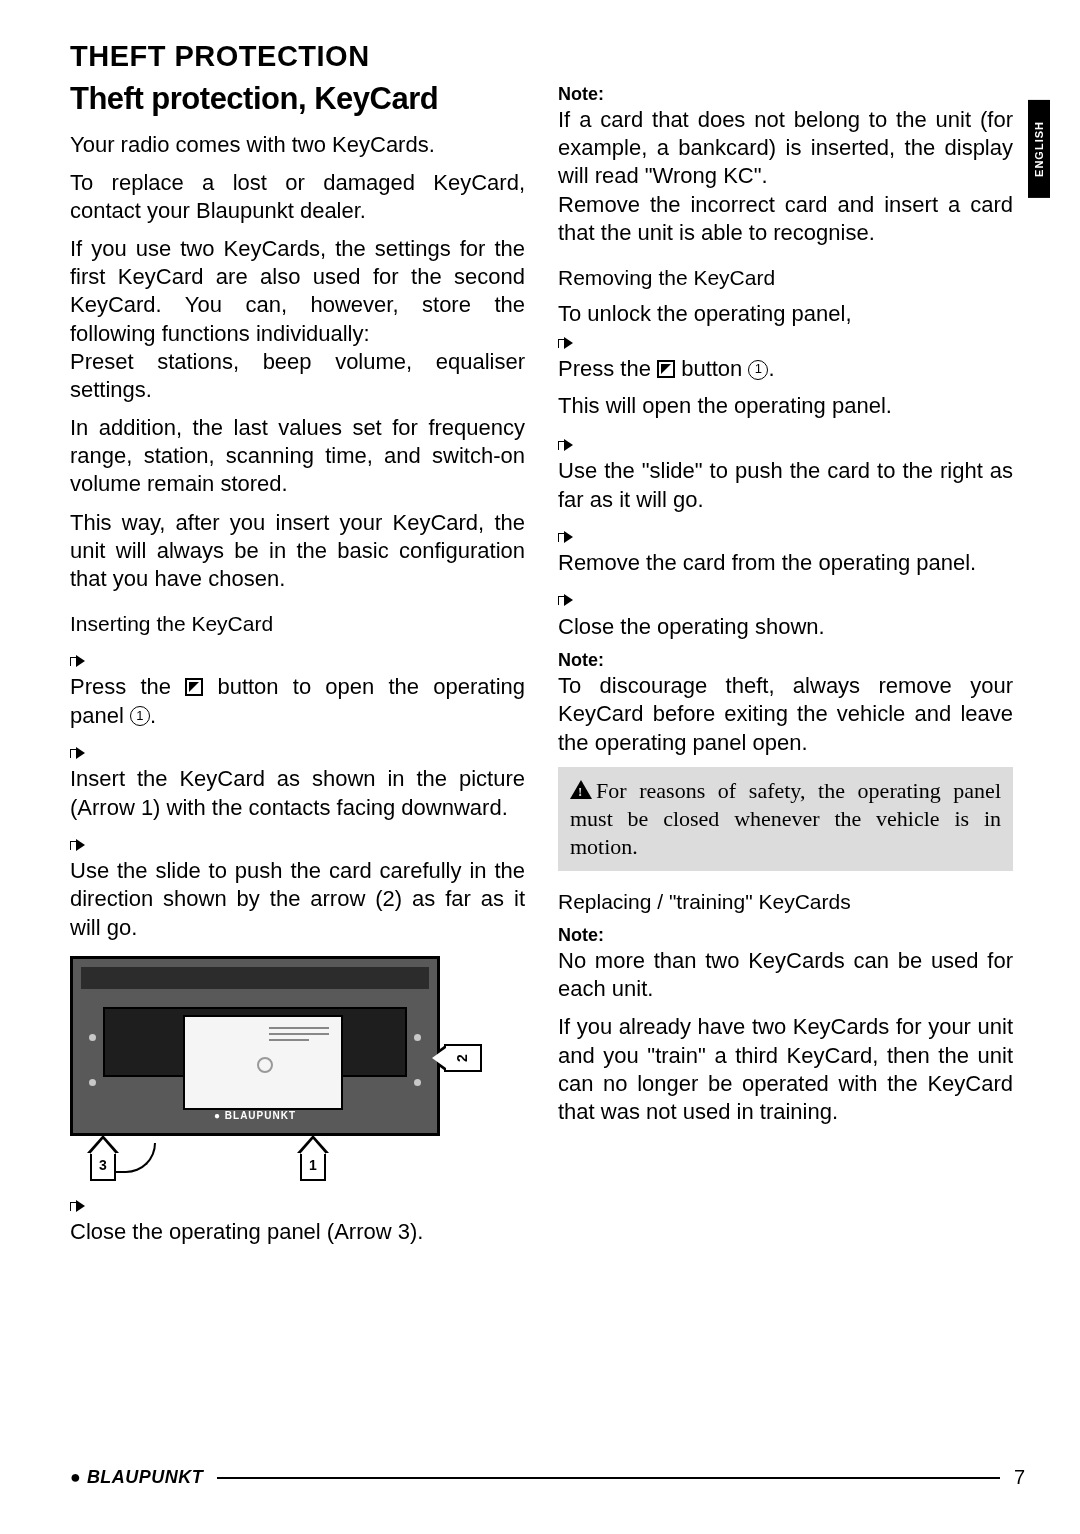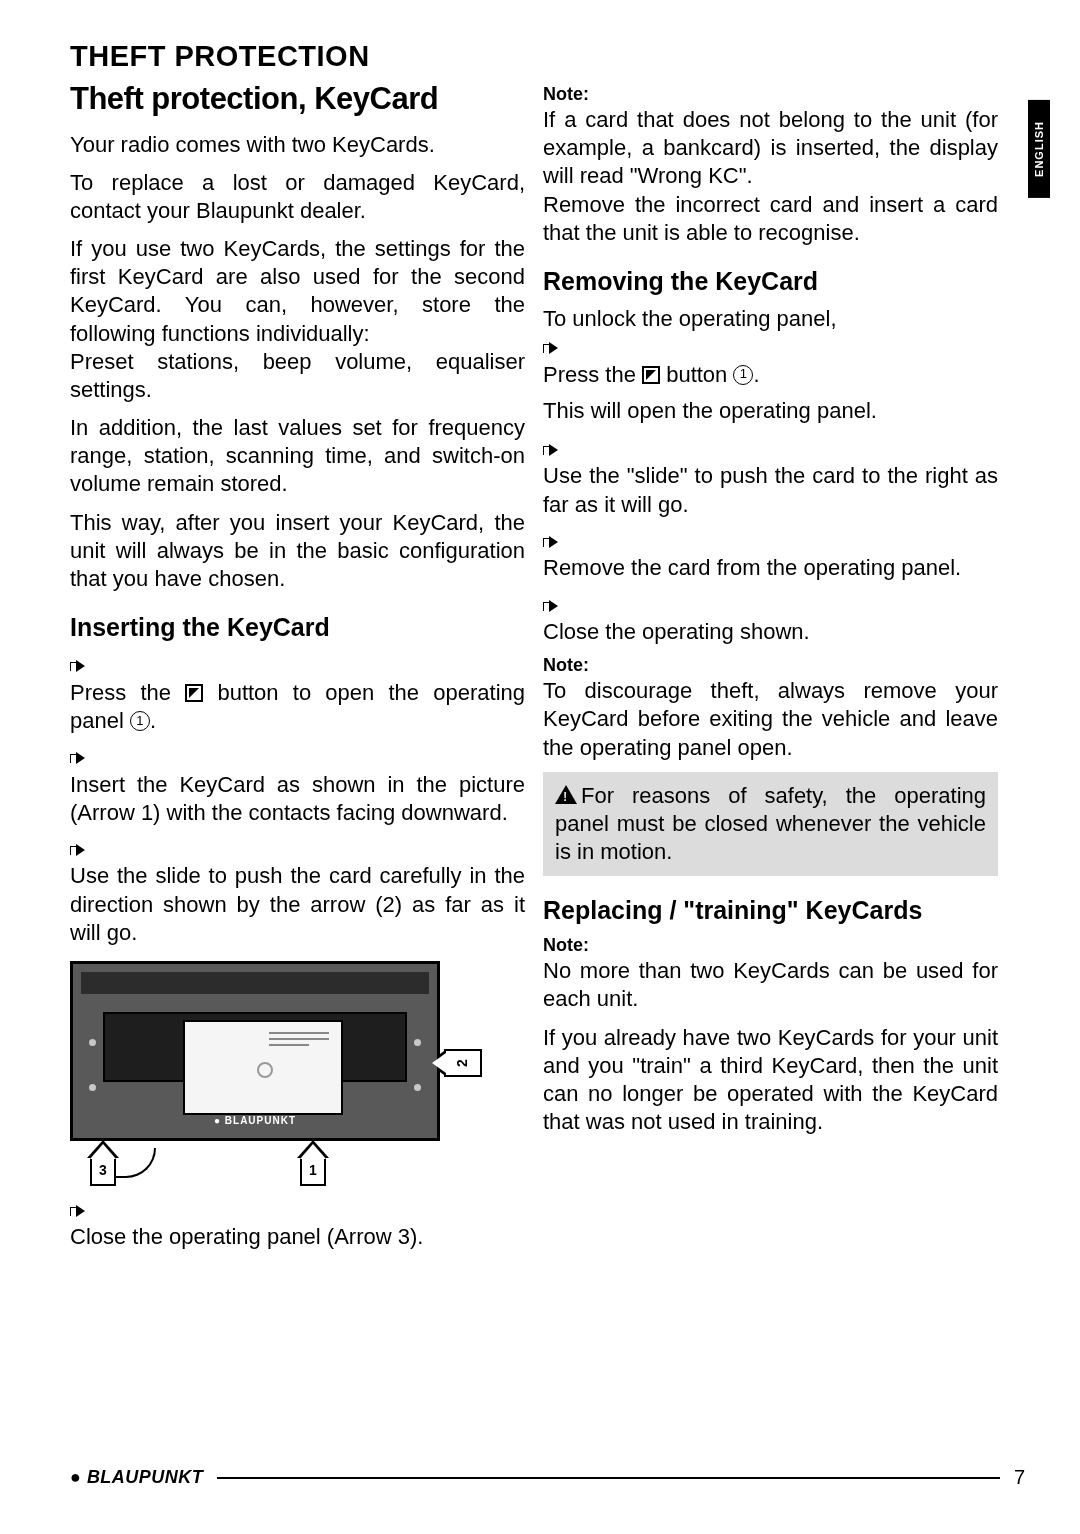--- a/index.html
+++ b/index.html
@@ -27,36 +27,36 @@
     color: #fff;
     font-size: 11px;
     font-weight: bold;
     padding: 21px 5px;
     writing-mode: vertical-rl;
     transform: rotate(180deg);
     letter-spacing: 1px;
   }
   .columns {
     display: flex;
-    gap: 18px;
+    gap: 33px;
   }
   .col {
     width: 455px;
     font-size: 22px;
     line-height: 1.28;
   }
   h1.main {
     font-size: 31px;
     font-weight: 900;
     margin-bottom: 12px;
     letter-spacing: -0.5px;
   }
   h2.sub {
-    font-size: 25px;
-    font-weight: 700;
+    font-size: 21px;
+    font-weight: 400;
     margin-top: 18px;
     margin-bottom: 8px;
   }
   h3.note {
     font-size: 18px;
     font-weight: 900;
     margin-top: 4px;
   }
   .para { text-align: justify; margin-bottom: 10px; }
   .para.nomb { margin-bottom: 0px; }
@@ -93,20 +93,21 @@
     content:""; position:absolute; left:2px; top:2px;
     width:0;height:0;
     border-left:10px solid #000;
     border-bottom:10px solid transparent;
   }
   .warn-box {
     background: #dcdcdc;
     padding: 10px 12px;
     margin: 10px 0 18px 0;
     text-align: justify;
+    font-family: Liberation Serif, serif;
   }
   .warn-icon {
     display:inline-block; width:0;height:0;
     border-left:11px solid transparent;
     border-right:11px solid transparent;
     border-bottom:19px solid #000;
     position:relative; top:1px; margin-right:4px;
   }
   .warn-icon::after{
     content:"!"; position:absolute; left:-3px; top:4px;

